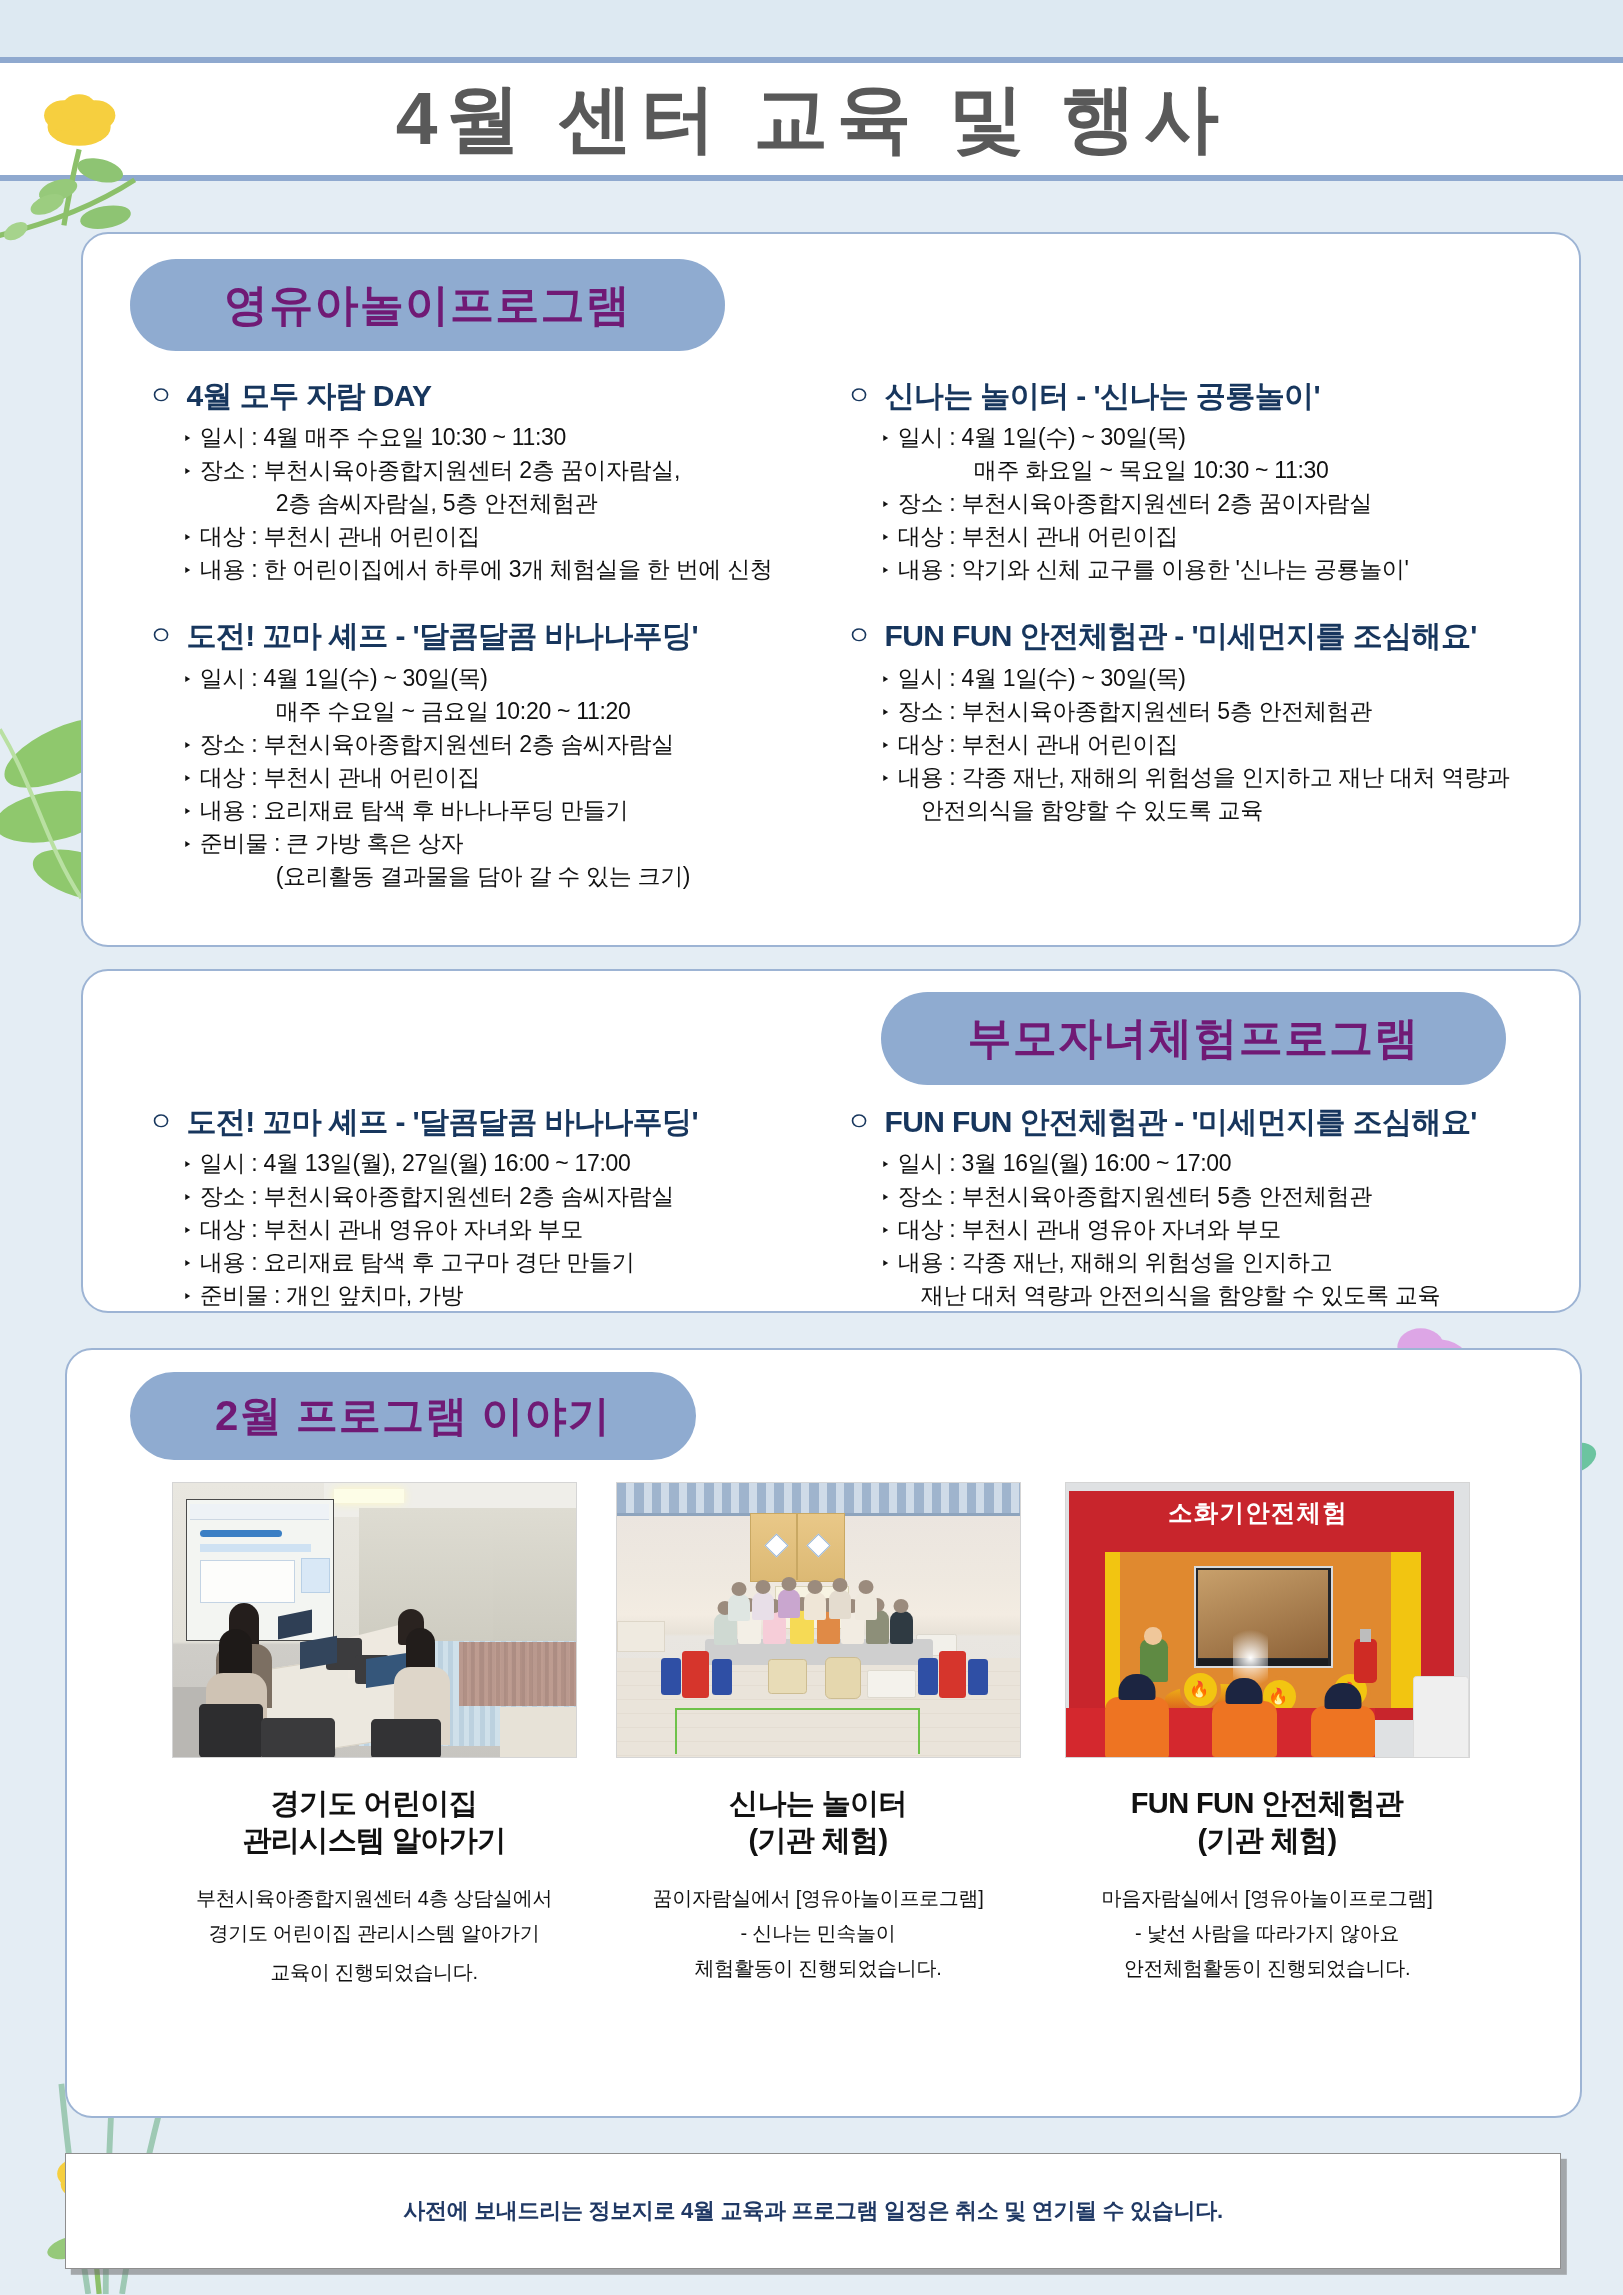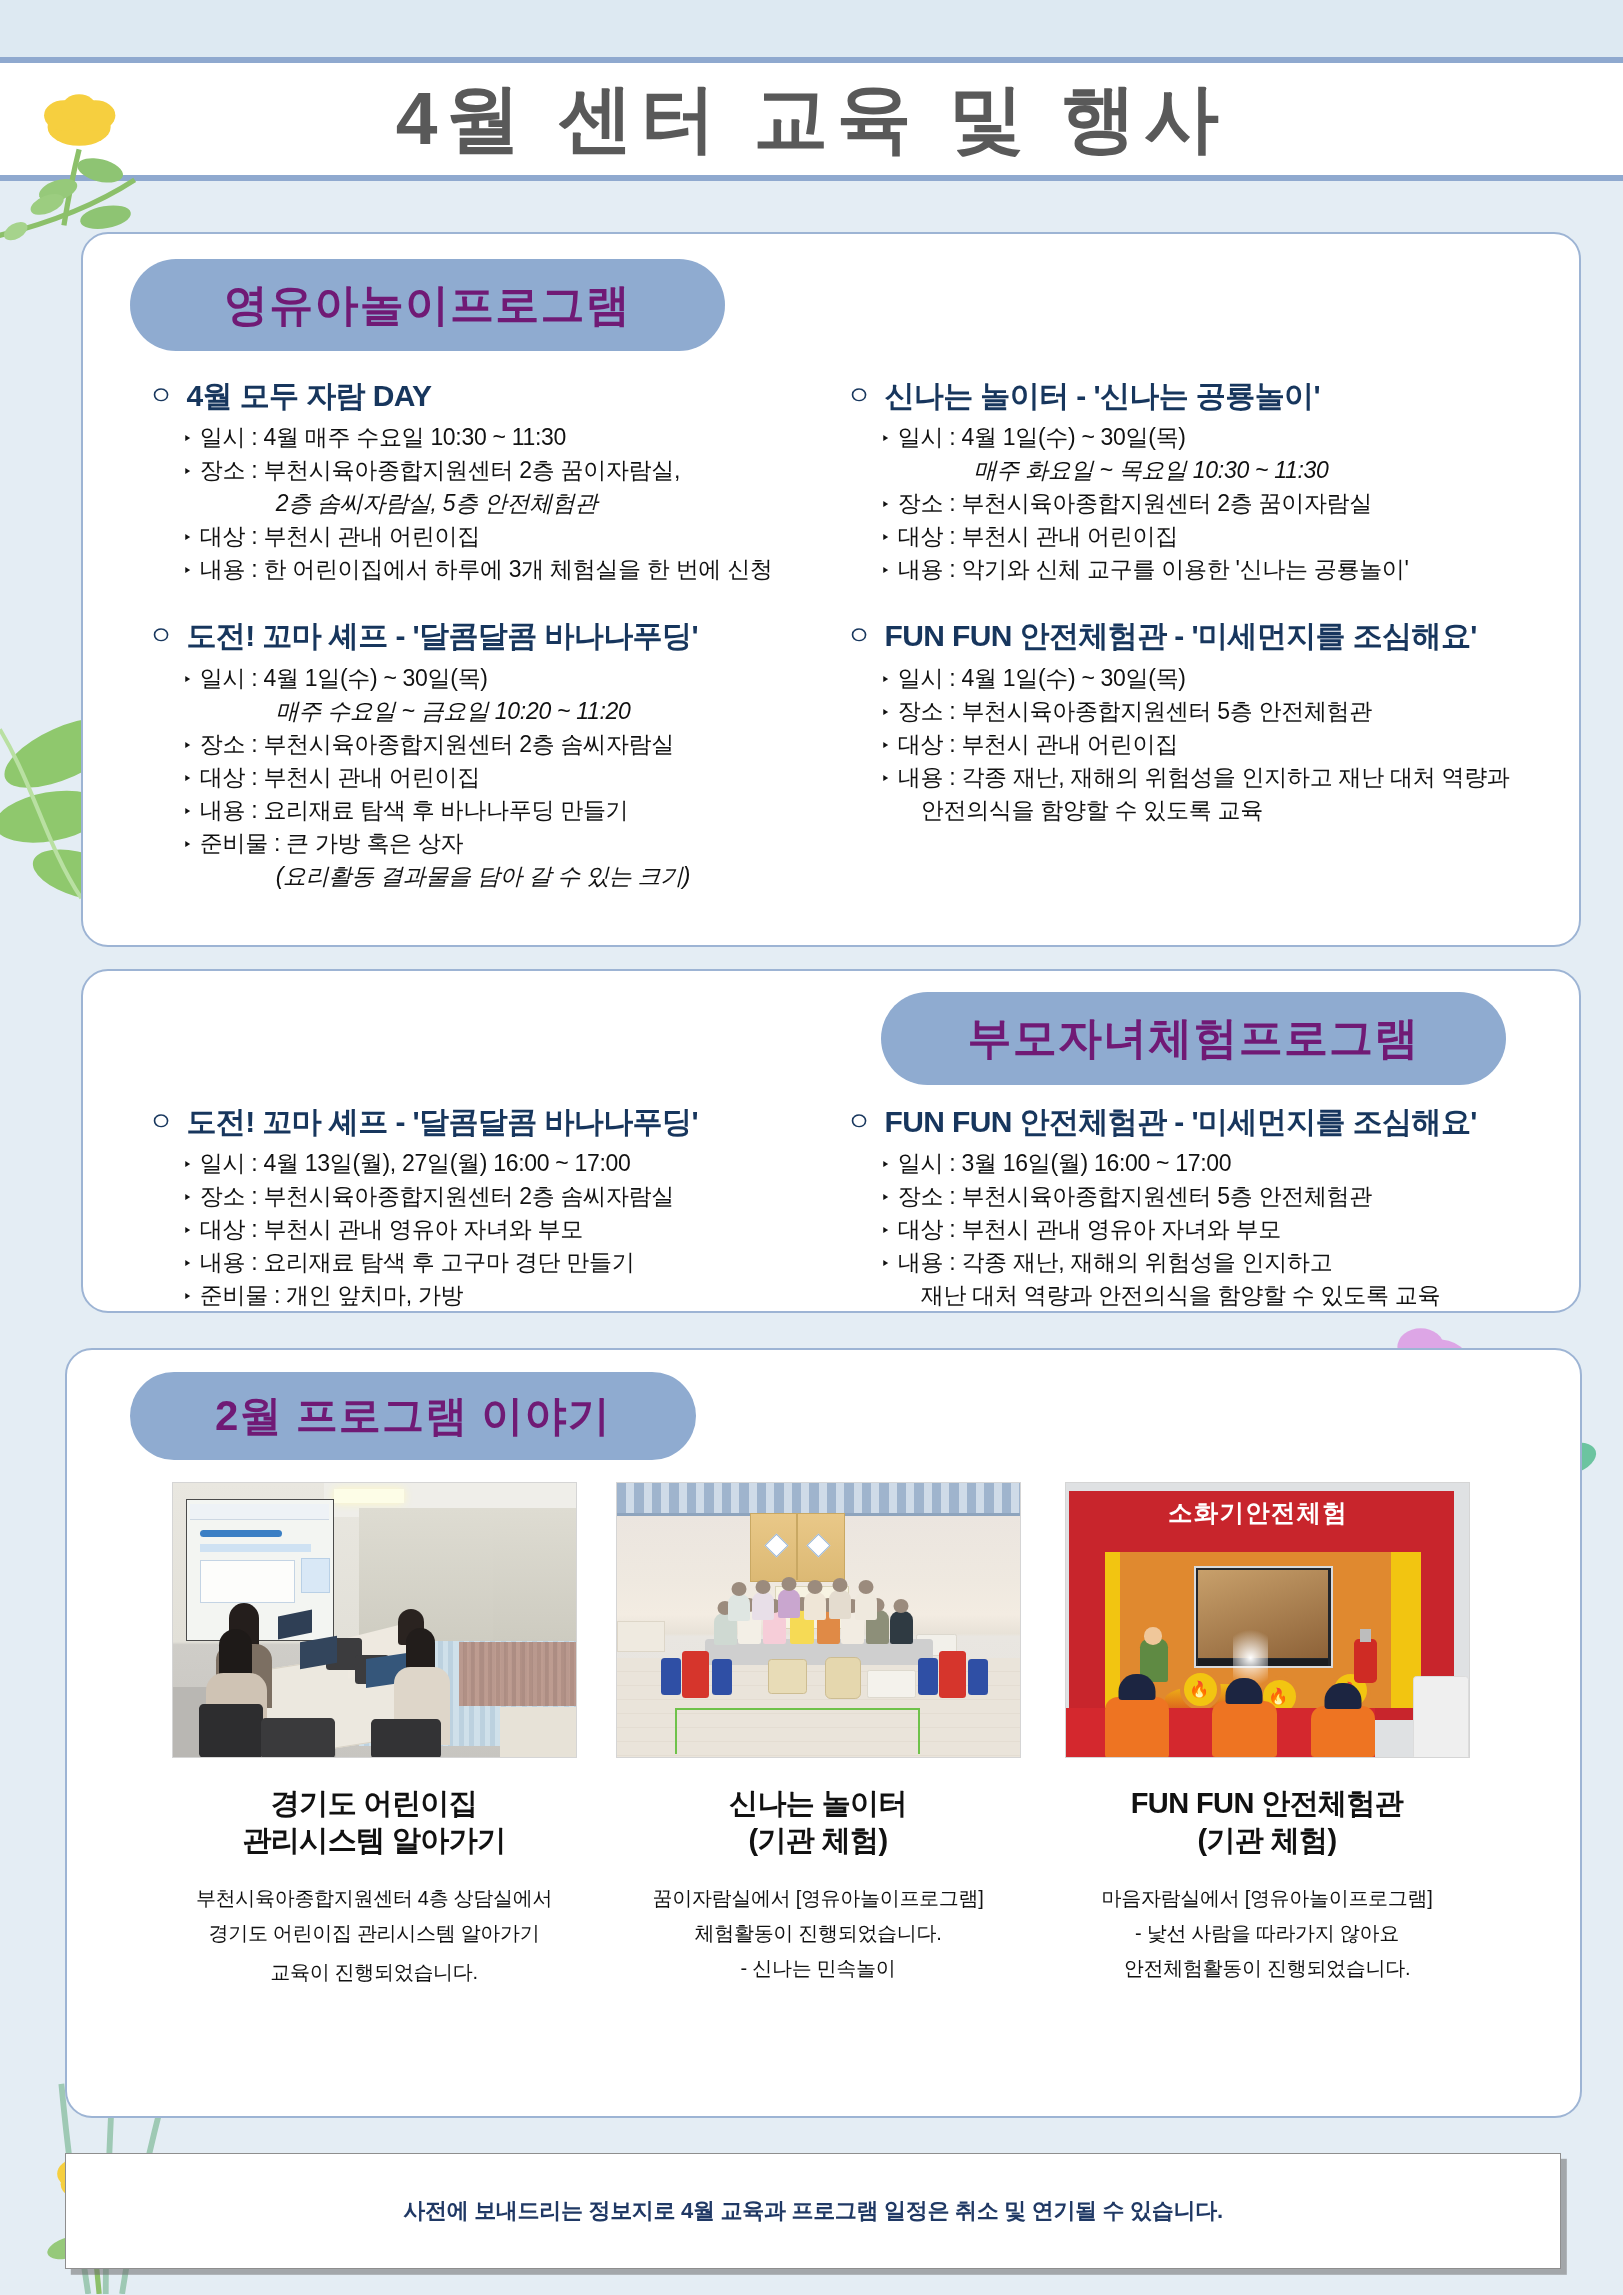--- a/index.html
+++ b/index.html
@@ -62,21 +62,21 @@
     display:flex;align-items:flex-start;
     font-size:23px;color:#111111;line-height:31.5px;
     letter-spacing:-0.3px;white-space:nowrap;
   }
   .line .tri{
     font-size:15px;color:#111;margin-right:8.2px;line-height:33px;
     flex:0 0 auto;
   }
   .line.cont{padding-left:23px;}
   .line.cont .tri{visibility:hidden;}
-  .line.cont2{padding-left:76px;font-style:italic;}
+  .line.cont2{padding-left:76px;}
   .line.cont2 .tri{visibility:hidden;}
 
   #col-infant-left {left:148px;top:377px;width:689px;}
   #col-infant-right{left:846px;top:377px;width:718px;}
   #col-parent-left {left:148px;top:1103px;width:689px;}
   #col-parent-right{left:846px;top:1103px;width:718px;}
 
   
   .photos{position:absolute;left:65px;top:1482px;width:1517px;height:619px;}
   .photo-cell{position:absolute;top:0;width:432px;text-align:center;}
@@ -595,22 +595,22 @@
         <div class="p2-drum1"></div>
           <div class="p2-drum2"></div>
           <div class="p2-drum3"></div>
         <div class="p2-drum4"></div>
           <div class="p2-drum5"></div>
           <div class="p2-drum6"></div>
       </div>
       <div class="cap-title">신나는 놀이터</div>
       <div class="cap-title" style="margin-top:0">(기관 체험)</div>
       <div class="cap-body">꿈이자람실에서 [영유아놀이프로그램]</div>
+      <div class="cap-body" style="margin-top:0">- 신나는 민속놀이</div>
       <div class="cap-body" style="margin-top:0">체험활동이 진행되었습니다.</div>
-      <div class="cap-body" style="margin-top:0">- 신나는 민속놀이</div>
     </div>
 
     <div class="photo-cell" id="cell-2">
       <div class="photo">
         <div class="p3-bg"></div>
         <div class="p3-red"></div>
         <div class="p3-sign">소화기안전체험</div>
         <div class="p3-inner"></div>
           <div class="p3-ypanel"></div>
           <div class="p3-ypanel2"></div>

